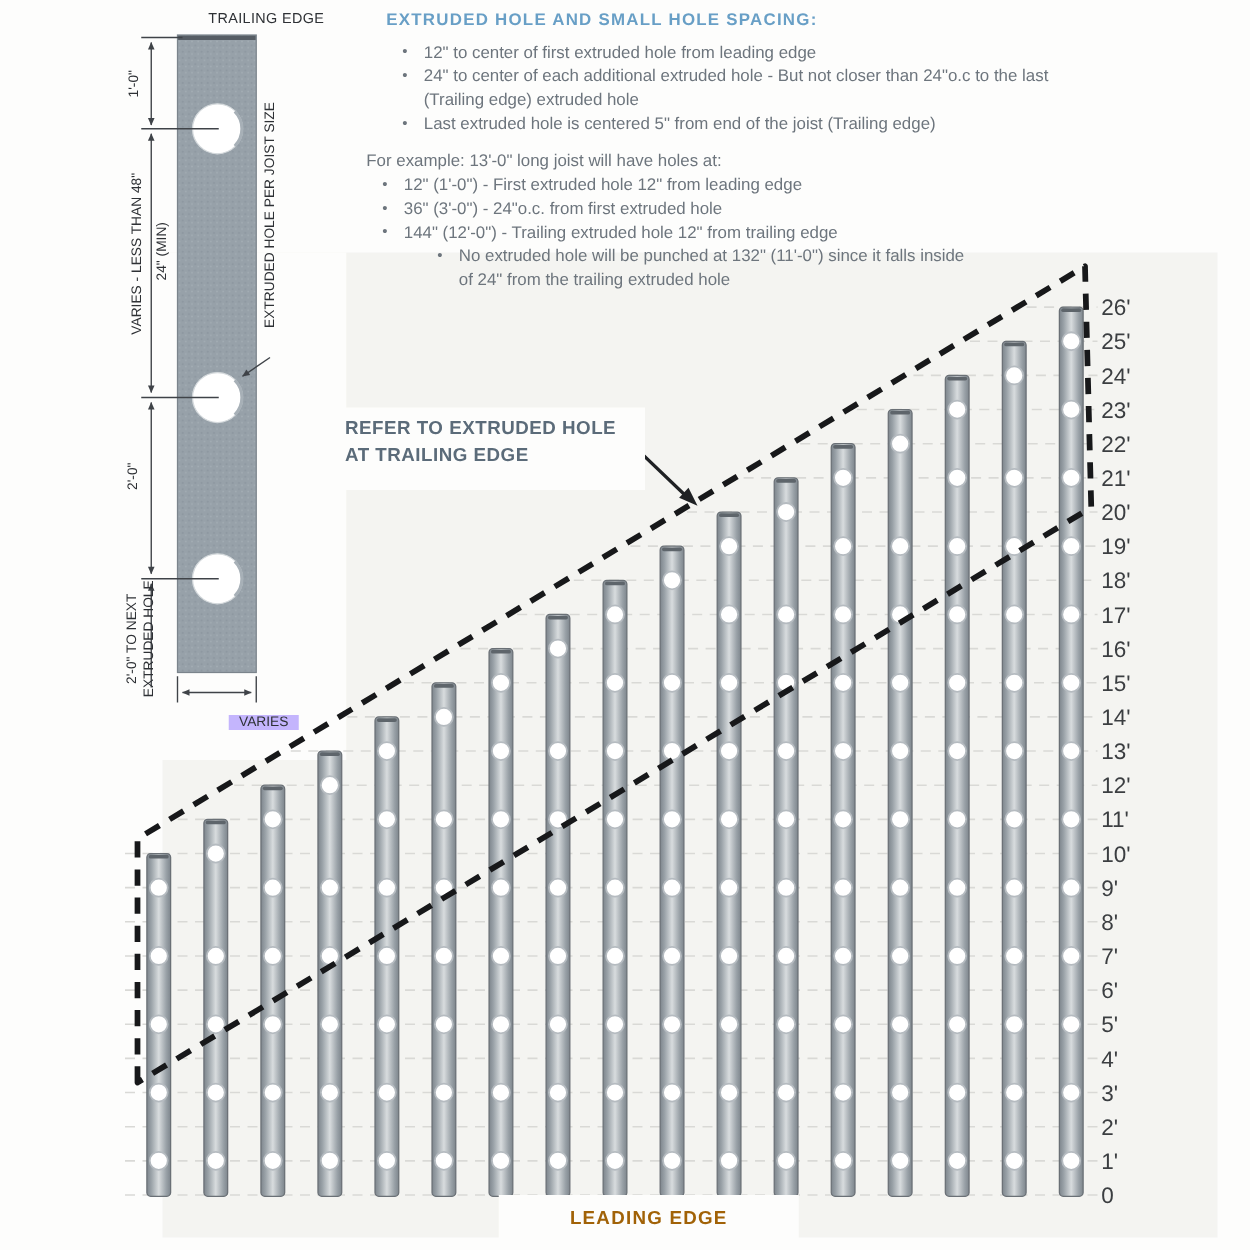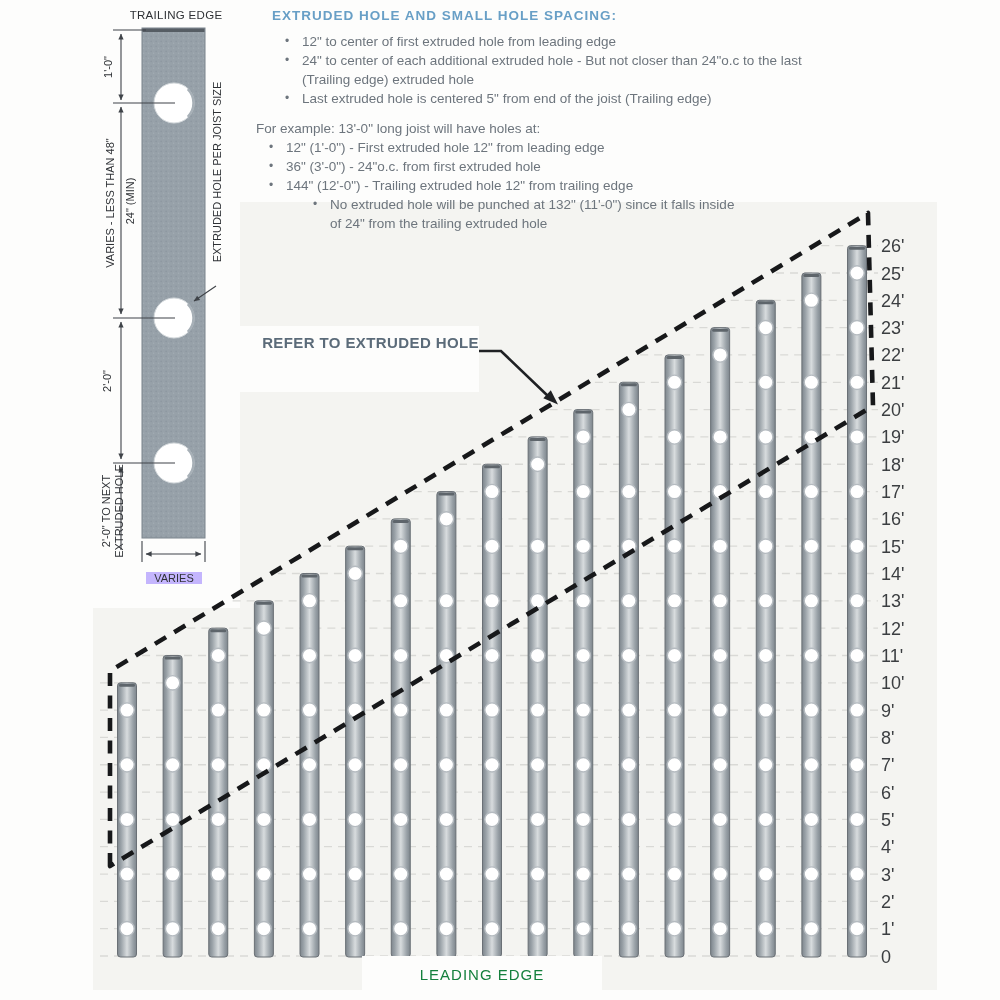--- a/index.html
+++ b/index.html
@@ -1,37 +1,37 @@
 <!DOCTYPE html>
 <html><head>
 <meta charset="utf-8">
 <style>
   html,body{margin:0;padding:0;}
   body{width:1000px;height:1000px;position:relative;background:#fdfdfc;
        font-family:"Liberation Sans", sans-serif; overflow:hidden;}
-  .abs{position:absolute;}
+  .abs{position:absolute;margin-left:37px;}
   
   .chart-bg{left:93px;top:202px;width:844px;height:788px;background:#f4f4f1;}
   .patch{background:#fdfdfc;}
   .patch-left{left:86px;top:202px;width:154px;height:406px;}
   
   .spec{left:272px;top:6px;width:668px;color:#6d757d;font-size:13.5px;line-height:19px;}
   .spec-title{font-weight:bold;color:#689fc6;letter-spacing:1px;font-size:13.5px;margin-bottom:7px;}
   .brow{display:flex;}
   .brow .dot{width:30px;text-align:center;flex:0 0 30px;font-size:12px;}
   .brow.sub .dot{margin-left:44px;}
   .btxt{white-space:pre-line;}
   .example{left:256px;top:119px;width:668px;color:#6d757d;font-size:13.5px;line-height:19px;}
   
   .callout{left:239px;top:326px;width:240px;height:66px;background:#fdfdfc;
-           text-align:right;font-weight:bold;font-size:15px;line-height:22px;
+           font-weight:bold;font-size:15px;line-height:22px;
            color:#5b6b79;letter-spacing:0.4px;padding-top:6px;box-sizing:border-box;}
   
   .leading{left:362px;top:956px;width:240px;height:36px;background:#fdfdfc;
-           text-align:center;font-weight:normal;font-size:15px;color:#15803d;
+           text-align:center;font-weight:bold;font-size:15px;color:#a16207;
            letter-spacing:1px;padding-top:10px;box-sizing:border-box;}
   
   .trailing{left:126px;top:9px;width:100px;text-align:center;font-size:11.5px;
             color:#2e3135;letter-spacing:0.3px;}
   .vlabel{position:absolute;transform:translate(-50%,-50%) rotate(-90deg);
           font-size:11px;color:#2e3135;white-space:pre;text-align:center;line-height:13px;}
   svg#gfx{left:0;top:0;position:absolute;}
 </style>
 </head>
 <body>
@@ -421,15 +421,16 @@
     </div>
   <div class="brow sub">
       <span class="dot">•</span>
       <span class="btxt">No extruded hole will be punched at 132" (11'-0") since it falls inside
 of 24" from the trailing extruded hole</span>
     </div>
 </div>
 
 <div class="abs callout">
   <div>REFER TO EXTRUDED HOLE</div>
+  <div>AT TRAILING EDGE</div>
 </div>
 
 <div class="abs leading">LEADING EDGE</div>
 
 </body></html>

